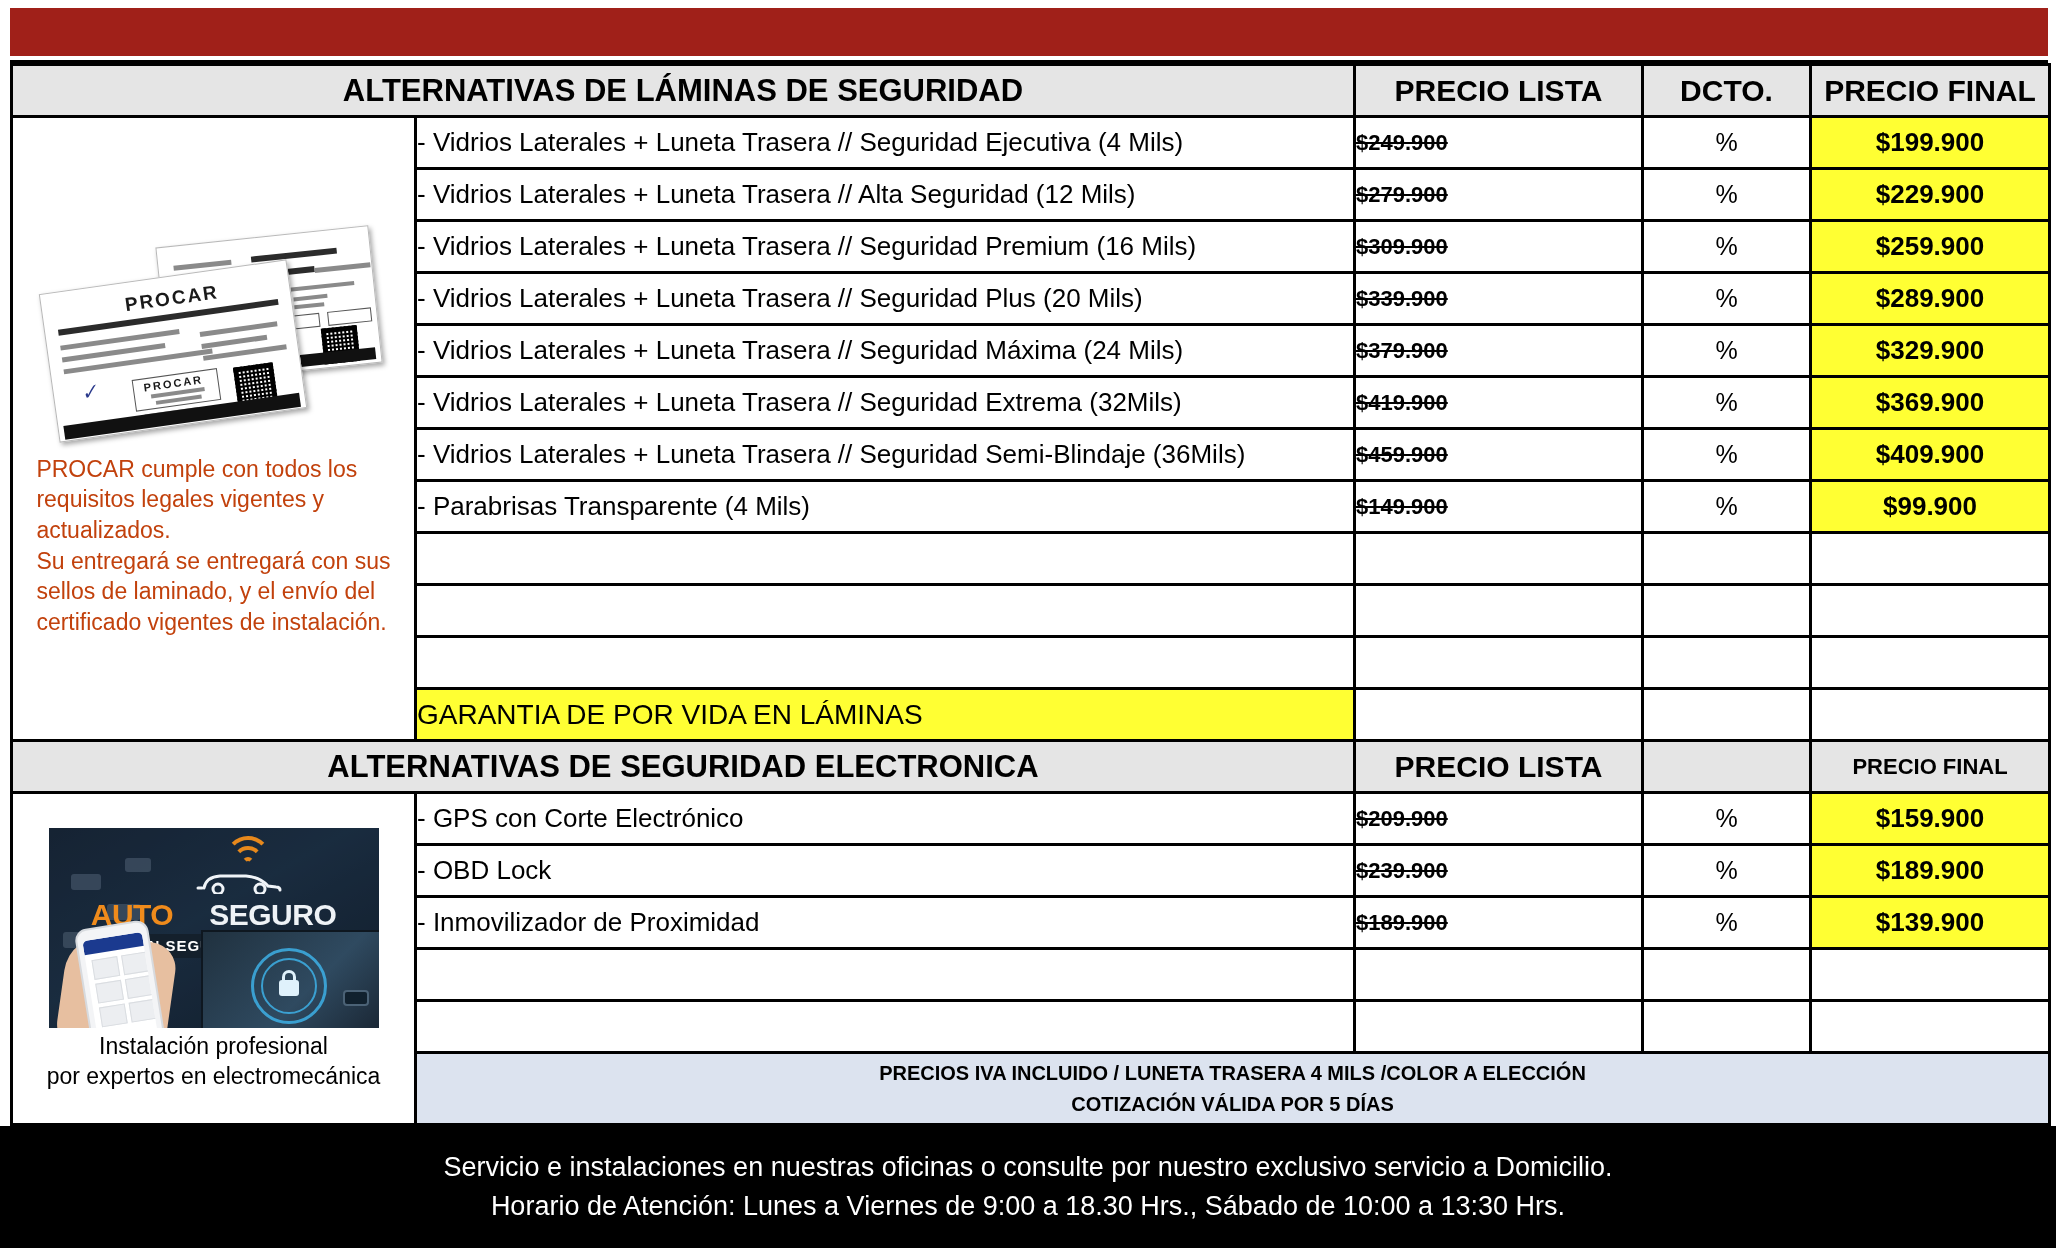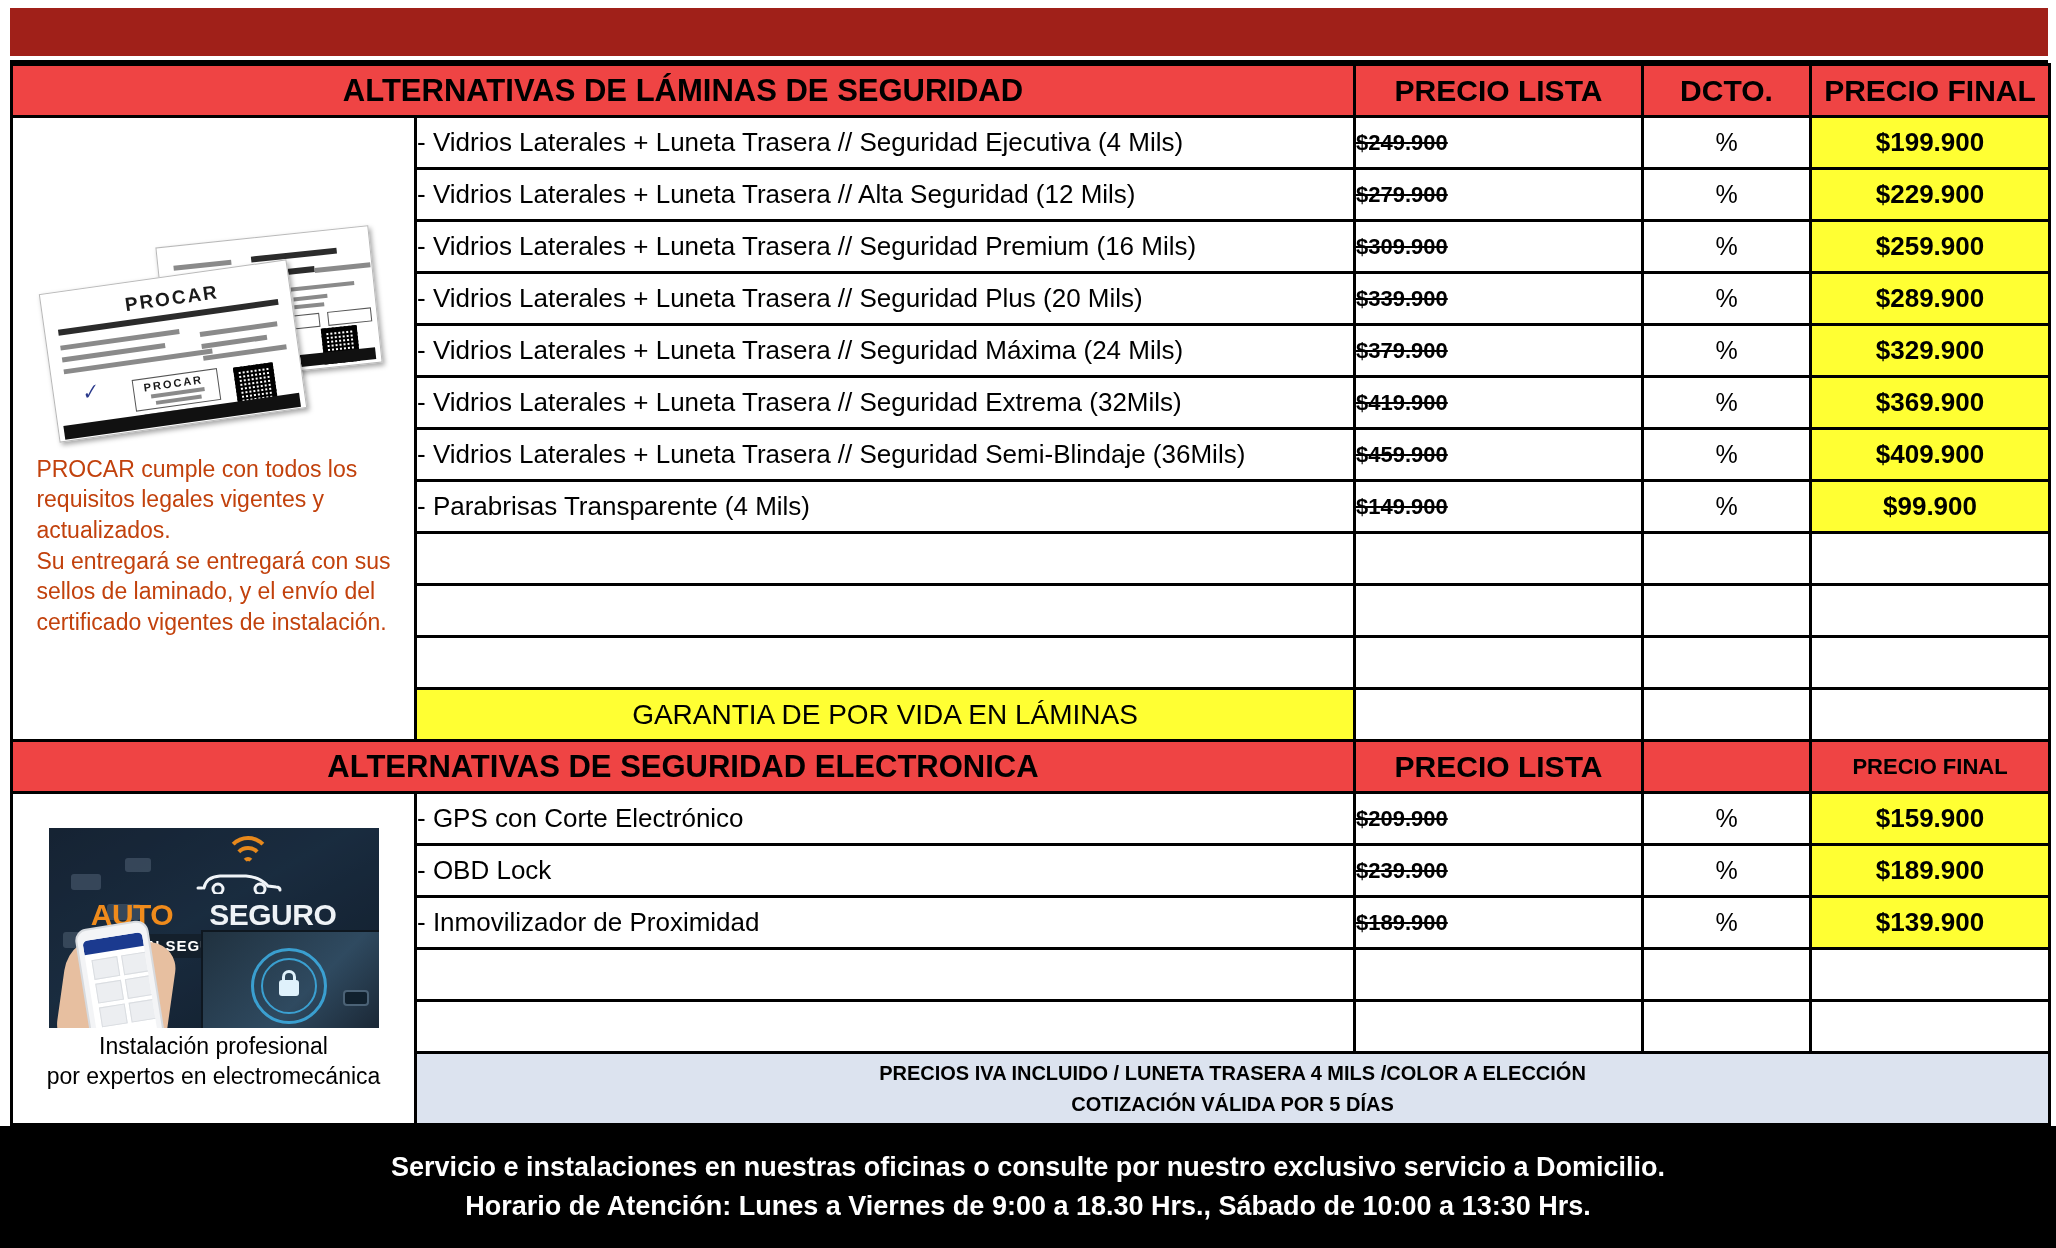--- a/index.html
+++ b/index.html
@@ -29,21 +29,21 @@
   table.grid { border-collapse: collapse; table-layout: fixed; width: 2038px; }
   table.grid td { border: 3px solid #000; padding:0; vertical-align: middle; }
 
   
   col.c-img   { width: 404px; }
   col.c-desc  { width: 939px; }
   col.c-lista { width: 288px; }
   col.c-dcto  { width: 168px; }
   col.c-final { width: 239px; }
 
-  .hdr-band { background:#ef4444; }
+  .hdr-band { background:#e5e5e5; }
   .hdr-title {
     font-weight: bold; font-size: 31px; text-align:center;
     color:#000; letter-spacing:0px; height:52px;
     font-family:"Liberation Sans", sans-serif;
   }
   .hdr-col {
     font-weight: bold; font-size: 30px; text-align:center; color:#000;
     font-family:"Liberation Sans", sans-serif;
   }
   .hdr-col-sm {
@@ -67,21 +67,21 @@
     font-size: 25px; text-align:center; color:#000;
   }
   .price-final {
     background:#ffff33;
     font-family:"Liberation Sans Narrow","Liberation Sans", sans-serif;
     font-size: 26px; font-weight: bold; text-align:center; color:#000;
   }
   .empty-row td { height: 52px; }
 
   .garantia {
-    background:#ffff33; text-align:center;
+    background:#ffff33; text-align:left;
     font-family:"Liberation Sans Narrow","Liberation Sans", sans-serif;
     font-size: 28px; color:#000; height:52px;
   }
 
   .note-cell {
     background:#dce3ef; text-align:center; color:#000;
     font-family:"Liberation Sans Narrow","Liberation Sans", sans-serif;
     font-weight:bold; font-size:20px; line-height:1.55; height: 72px;
   }
 
@@ -207,21 +207,21 @@
   }
 
   
   .footer {
     position:absolute; left:0; top:1126px; width:2056px; height:122px;
     background:#000; color:#fff; display:flex; flex-direction:column;
     align-items:center; justify-content:center;
   }
   .footer-line {
     font-family:"Liberation Sans", sans-serif;
-    font-weight:bold; font-size:27px; line-height:1.45; text-align:center;
+    font-weight:normal; font-size:27px; line-height:1.45; text-align:center;
     color:#ffffff;
   }
 </style>
 </head>
 <body>
 
 <div class="page">
 
   <div class="red-banner">
     <div class="red-banner-fill"></div>

